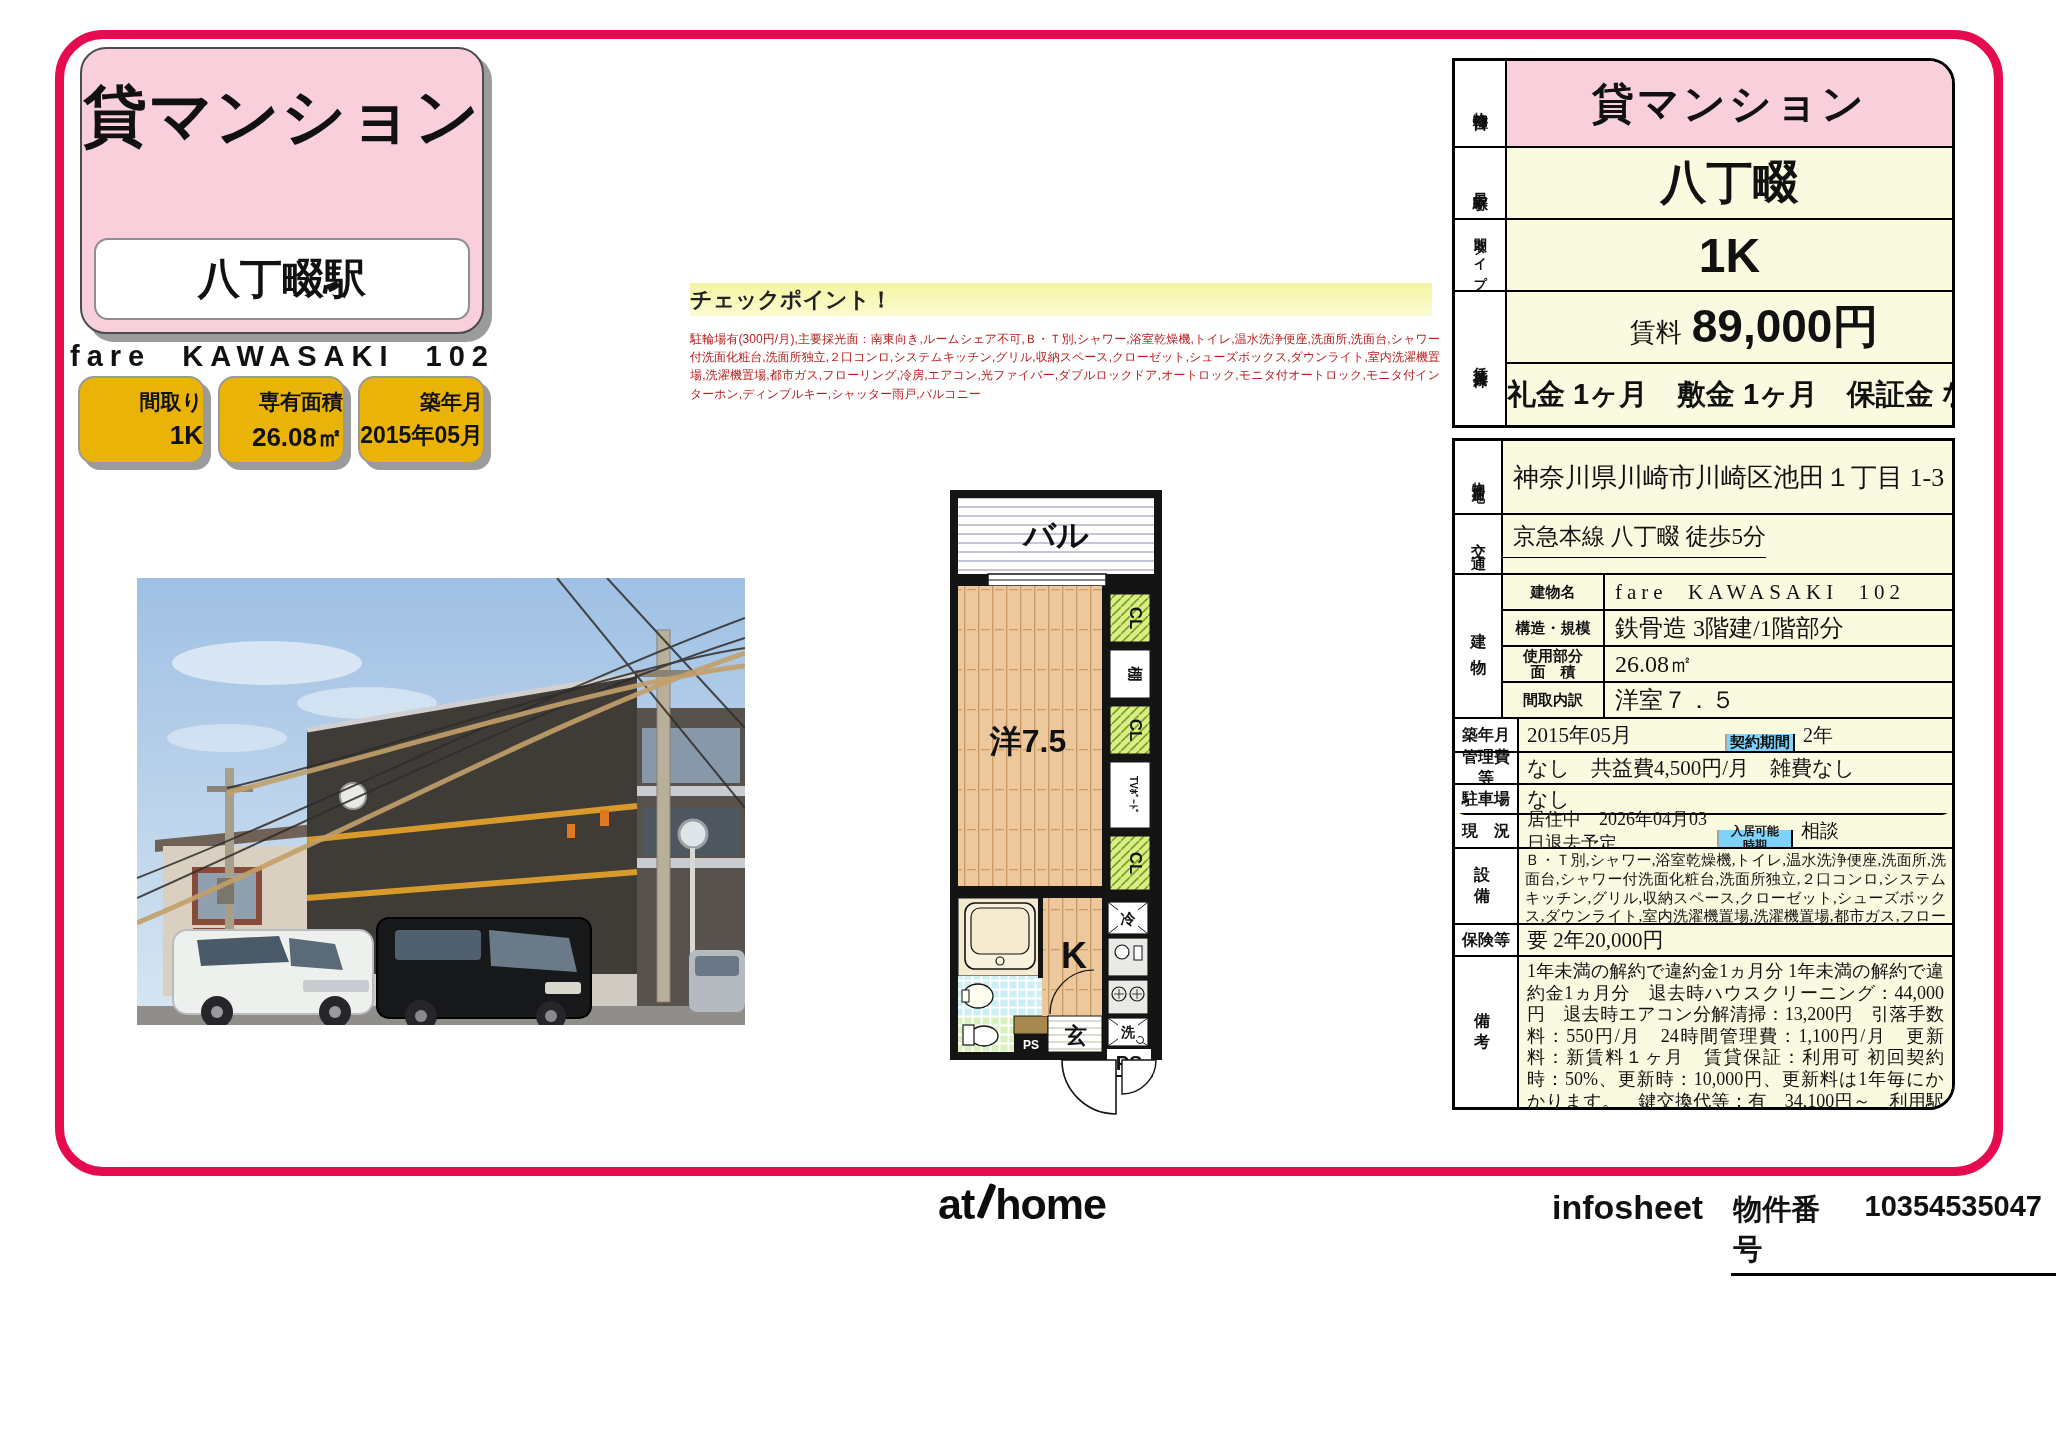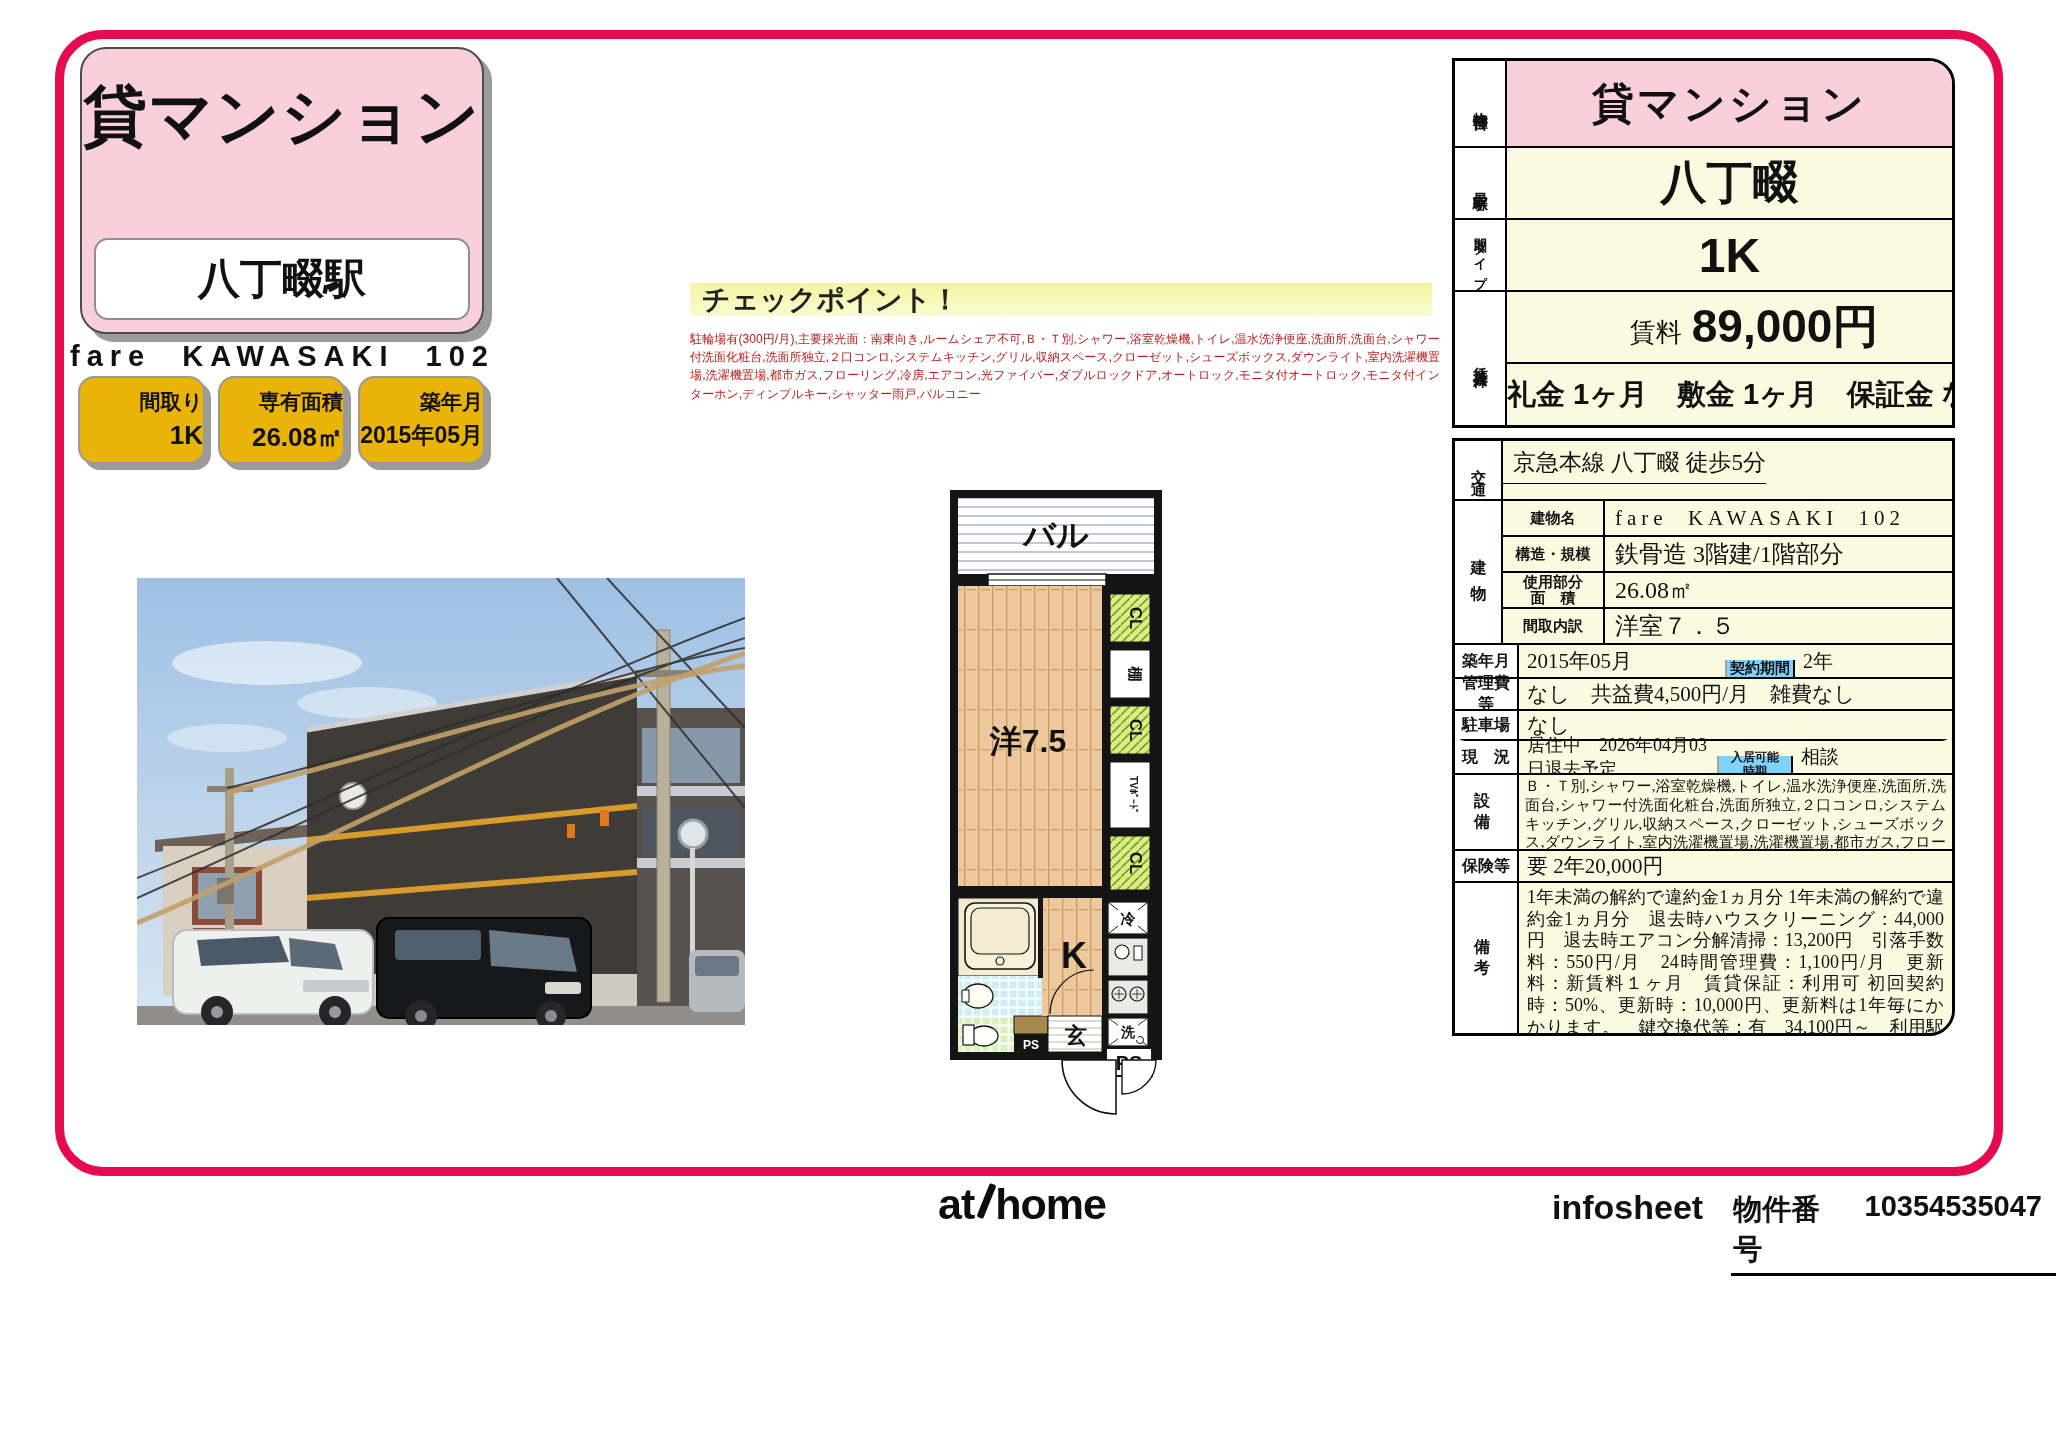--- a/index.html
+++ b/index.html
@@ -21,21 +21,21 @@
   .spec-row{position:absolute;left:78px;top:376px;display:flex;gap:13px;}
   .spec-box{width:127px;height:88px;background:#eab308;border:2px solid #9a9a9a;border-radius:16px;
             box-shadow:6px 6px 0 #9b9b9b;text-align:right;padding-top:10px;box-sizing:border-box;}
   .spec-label{font-size:21px;font-weight:700;}
   .spec-value{font-size:26px;font-weight:700;margin-top:4px;white-space:nowrap;}
   .spec-box:nth-child(3) .spec-value{font-size:23px;}
 
   
   .cp-header{position:absolute;left:690px;top:283px;width:742px;height:33px;
              background:linear-gradient(180deg,#f4f4a2 0%,#fbfbd2 100%);
-             font-size:28px;font-weight:800;color:#222;line-height:33px;padding-left:12px;
+             font-size:22px;font-weight:800;color:#222;line-height:33px;
              box-sizing:border-box;}
   .cp-body{position:absolute;left:690px;top:330px;width:750px;font-size:12px;line-height:1.52;
            font-weight:500;color:#b91c1c;text-align:justify;}
 
   
   .photo{position:absolute;left:137px;top:578px;width:608px;height:447px;}
   .plan{position:absolute;left:950px;top:490px;width:212px;height:625px;}
 
   
   .tbl{position:absolute;left:1452px;width:503px;border:3px solid #000;background:#fafae0;
@@ -375,20 +375,26 @@
         <div class="rent-top">
           <span class="rent-small">賃料</span>
           <span class="rent-big">89,000円</span>
         </div>
         <div class="rent-bottom">礼金 1ヶ月　敷金 1ヶ月　保証金 なし</div>
       </div>
     </div>
   </div>
 
   <div class="tbl t2">
+    <div class="trow r-addr">
+      <div class="lblv">
+          <span class="vtext">物件所在地</span>
+        </div>
+      <div class="val cream serif">神奈川県川崎市川崎区池田１丁目 1-3</div>
+    </div>
     <div class="trow r-access">
       <div class="lblv">
           <span class="vtext" style="letter-spacing:14px;font-size:15px">交通</span>
         </div>
       <div class="access-stack cream">
         <div class="access-line serif">京急本線 八丁畷 徒歩5分</div>
         <div class="access-empty"></div>
       </div>
     </div>
     <div class="trow r-bldg">

